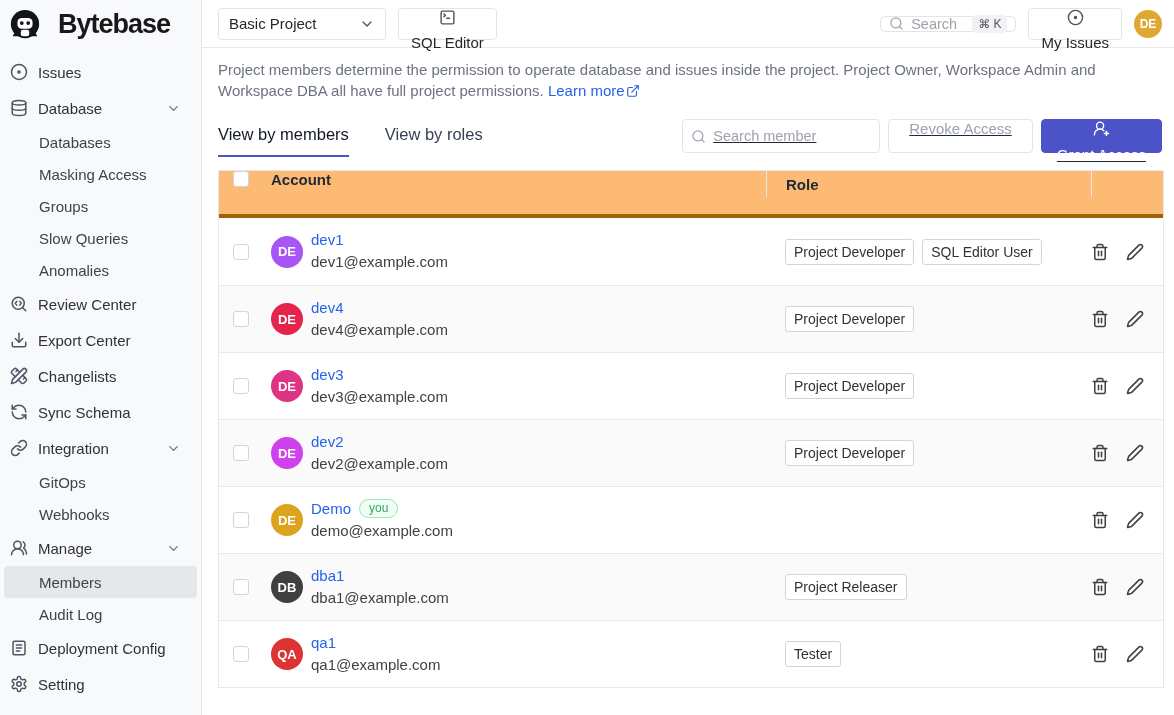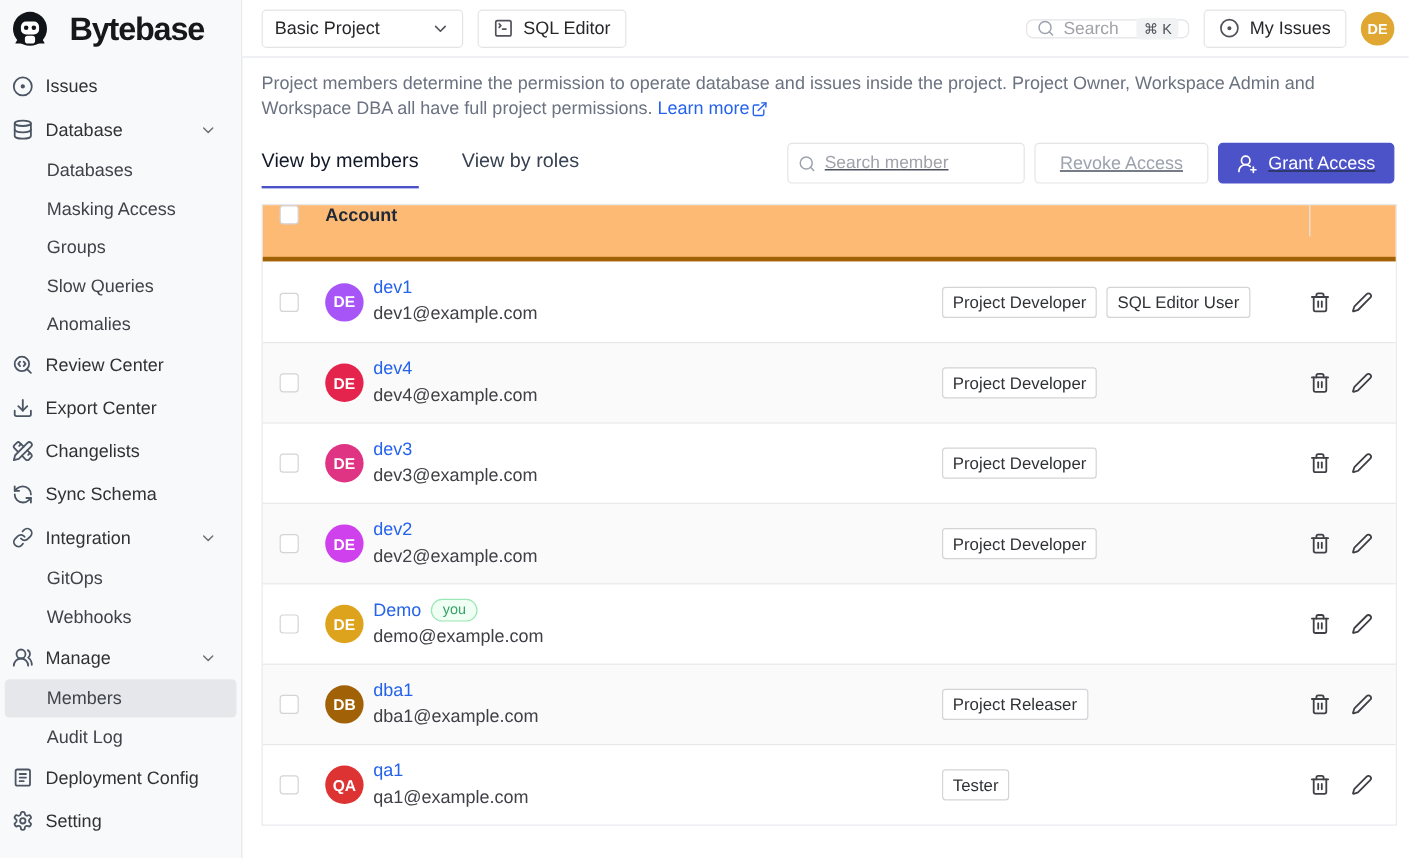--- a/index.html
+++ b/index.html
@@ -48,20 +48,21 @@
     background: #fff; display: flex; align-items: center; justify-content: space-between;
     padding: 0 10px; font-size: 15px; color: #27272a; cursor: pointer;
   }
   .select .icon, .btn .icon { color: #52525b; }
   .select .icon svg { width: 16px; height: 16px; }
   .btn {
     height: 32px; border: 1px solid #e4e4e7; border-radius: 4px; background: #fff;
     display: inline-flex; align-items: center; gap: 8px; padding: 0 12px;
     font-size: 15px; color: #27272a; cursor: pointer; white-space: nowrap;
     font-family: "Liberation Sans", sans-serif;
+    flex-direction: column;
   }
   .btn .icon svg { width: 17px; height: 17px; }
   .searchbox {
     height: 16px; border: 1px solid #e4e4e7; border-radius: 6px; background: #fff;
     display: flex; align-items: center; gap: 7px; padding: 0 8px; cursor: text;
   }
   .searchbox .icon { color: #9ca3af; }
   .searchbox .icon svg { width: 15px; height: 15px; }
   .searchbox .ph { font-size: 14.5px; color: #a1a1aa; }
   .kbd {
@@ -385,20 +386,23 @@
       </div>
 
       <div class="table">
         <div class="thead">
           <div class="cell check">
             <span class="checkbox"></span>
           </div>
           <div class="cell account">
             <span>Account</span>
           </div>
+          <div class="cell role">
+            <span>Role</span>
+          </div>
           <div class="cell actions"></div>
         </div>
         <div class="tbody">
             <div class="row">
               <div class="cell check">
                 <span class="checkbox"></span>
               </div>
               <div class="cell account">
                 <span class="avatar" style="background: rgb(168, 85, 247);">DE</span>
                 <div class="identity">
@@ -557,21 +561,21 @@
                     <path d="M21.174 6.812a1 1 0 0 0-3.986-3.987L3.842 16.174a2 2 0 0 0-.5.83l-1.321 4.352a.5.5 0 0 0 .623.622l4.353-1.32a2 2 0 0 0 .83-.497z"></path>
                   </svg>
                 </span>
               </div>
             </div>
             <div class="row">
               <div class="cell check">
                 <span class="checkbox"></span>
               </div>
               <div class="cell account">
-                <span class="avatar" style="background: #a16207;">DB</span>
+                <span class="avatar" style="background: #404040;">DB</span>
                 <div class="identity">
                   <div class="nameline">
                     <a class="name">dba1</a>
                   </div>
                   <div class="email">dba1@example.com</div>
                 </div>
               </div>
               <div class="cell role">
                 <span class="chip">Project Releaser</span>
               </div>

